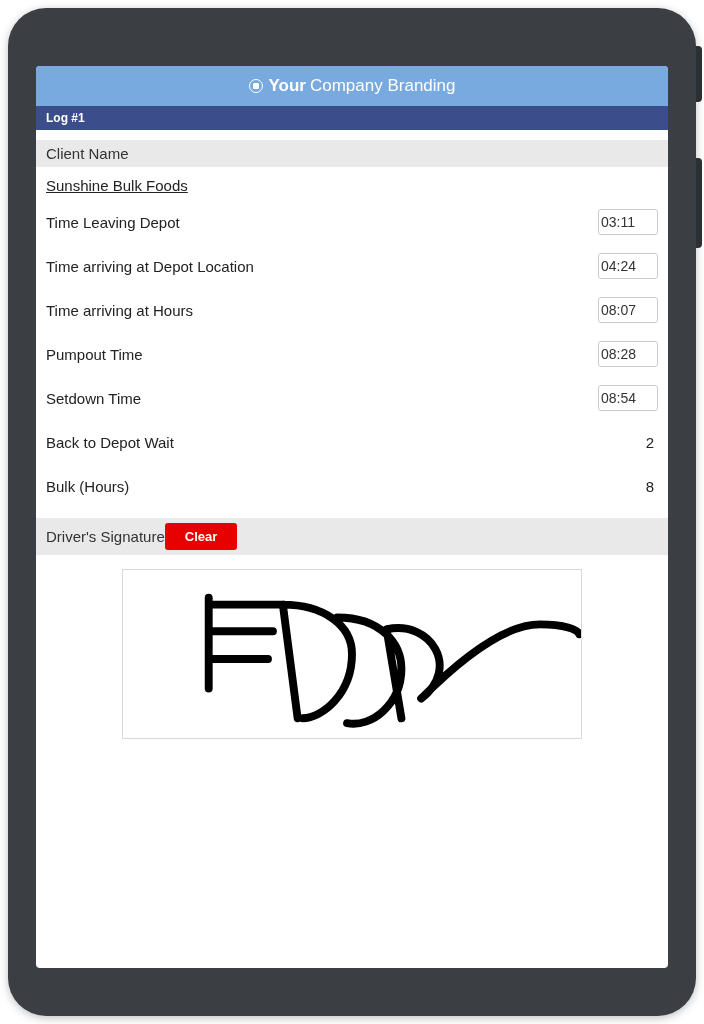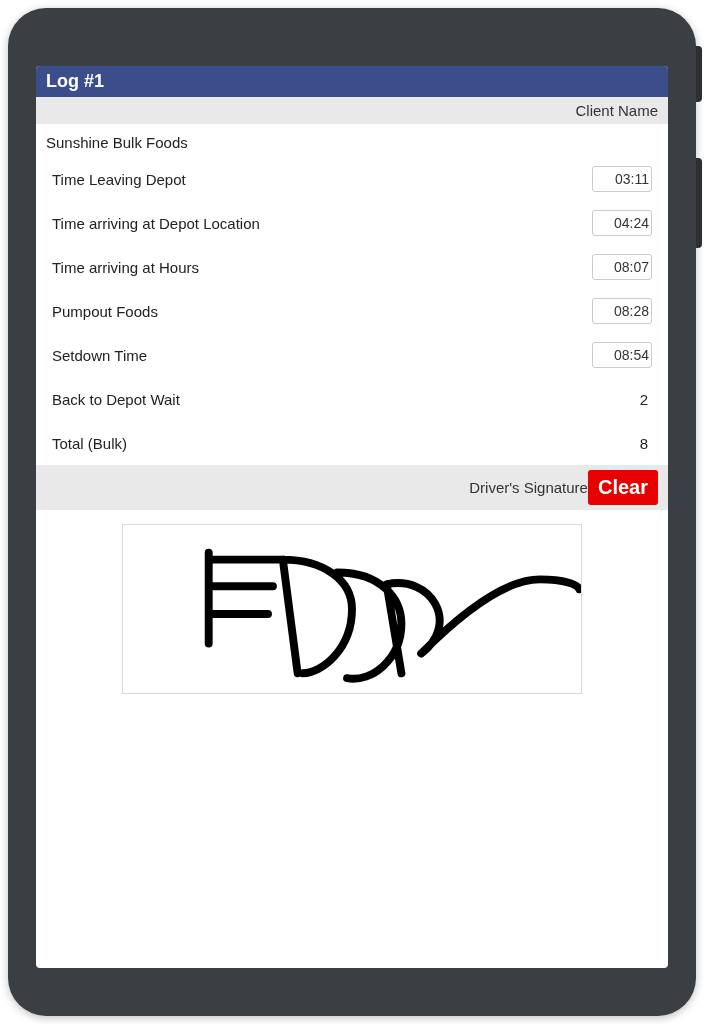--- a/index.html
+++ b/index.html
@@ -74,69 +74,71 @@
       position: absolute;
       width: 6px; height: 6px;
       background: #fff;
       border-radius: 1px;
       top: 3px; left: 3px;
     }
     .log-header {
       background: #3b4d8a;
       color: #fff;
       font-weight: 700;
-      font-size: 18px;
+      font-size: 12px;
       padding: 5px 10px;
     }
     .section-header {
       background: #e9e9e9;
       color: #333;
       font-size: 15px;
       padding: 5px 10px;
       display: flex;
       align-items: center;
-      justify-content: flex-end;
+      justify-content: flex-start;
+      margin-top: 10px;
     }
     .client-value {
       padding: 10px 10px 6px 10px;
       font-size: 15px;
       color: #222;
+      text-decoration: underline;
     }
     .row {
       display: flex;
       align-items: center;
       justify-content: space-between;
-      padding: 8px 16px;
+      padding: 8px 10px;
       font-size: 15px;
       color: #222;
       min-height: 44px;
     }
     .row-label { flex: 1; }
     .time-input {
       width: 60px;
       border: 1px solid #ccc;
       border-radius: 3px;
-      text-align: right;
+      text-align: left;
       font-size: 14px;
       padding: 4px 2px;
       color: #333;
       background: #fff;
     }
     .static-value {
       font-size: 15px;
       color: #222;
       padding-right: 4px;
     }
     .clear-btn {
       background: #e60000;
       color: #fff;
       border: none;
       border-radius: 3px;
-      padding: 6px 10px;
-      font-size: 20px;
+      padding: 6px 20px;
+      font-size: 13px;
       font-weight: 600;
       cursor: pointer;
     }
     .signature-wrap {
       padding: 14px 10px;
       display: flex;
       justify-content: center;
     }
     .signature-pad {
       width: 460px;
@@ -149,20 +151,25 @@
       overflow: hidden;
     }
     .signature-pad svg { width: 100%; height: 100%; }
   </style>
 </head>
 <body>
 
 <div class="tablet-frame">
   <div class="screen">
 
+    <div class="brand-bar">
+      <span class="brand-icon"></span>
+      <span class="bold">Your</span>
+      <span>Company Branding</span>
+    </div>
 
     <div class="log-header">Log #1</div>
 
     <div class="section-header">
       <span>Client Name</span>
     </div>
     <div class="client-value">Sunshine Bulk Foods</div>
 
     <div id="rows-container">
         <div class="row">
@@ -171,33 +178,33 @@
         </div>
         <div class="row">
           <span class="row-label">Time arriving at Depot Location</span>
           <input class="time-input" value="04:24" style="">
         </div>
         <div class="row">
           <span class="row-label">Time arriving at Hours</span>
           <input class="time-input" value="08:07" style="">
         </div>
         <div class="row">
-          <span class="row-label">Pumpout Foods</span>
+          <span class="row-label">Pumpout Time</span>
           <input class="time-input" value="08:28" style="">
         </div>
         <div class="row">
           <span class="row-label">Setdown Time</span>
           <input class="time-input" value="08:54" style="">
         </div>
         <div class="row">
           <span class="row-label">Back to Depot Wait</span>
           <span class="static-value">2</span>
         </div>
         <div class="row">
-          <span class="row-label">Total (Bulk)</span>
+          <span class="row-label">Bulk (Hours)</span>
           <span class="static-value">8</span>
         </div>
       </div>
 
     <div class="section-header">
       <span>Driver's Signature</span>
       <button class="clear-btn">Clear</button>
     </div>
 
     <div class="signature-wrap">

